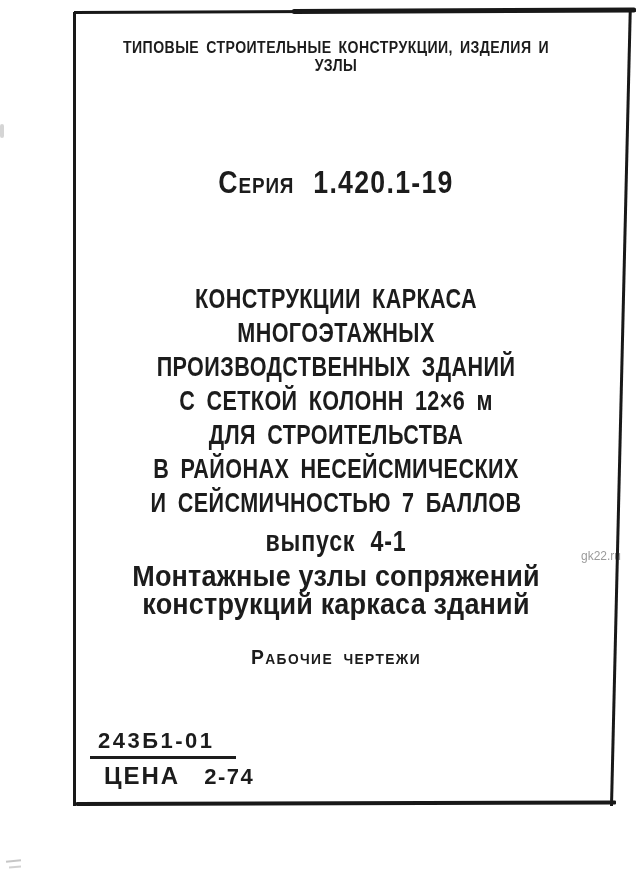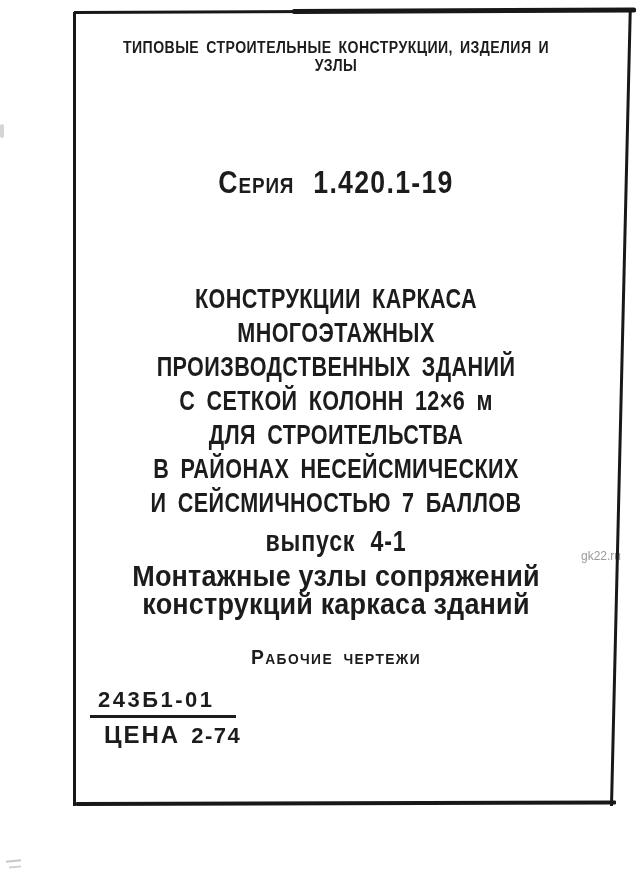--- a/index.html
+++ b/index.html
@@ -31,25 +31,25 @@
   .header-line{top:39px;font-size:16px;letter-spacing:.5px;word-spacing:3px;transform:scaleX(.88);}
   .series-line{top:165px;font-size:31px;letter-spacing:1px;transform:scaleX(.86);}
   .series-label{font-variant:small-caps;}
   .series-number{margin-left:22px;letter-spacing:1.5px;}
   .main-title{top:282px;font-size:27px;line-height:34px;letter-spacing:.5px;word-spacing:6px;transform:scaleX(.80);}
   .issue-line{top:525px;font-size:29px;letter-spacing:1px;word-spacing:10px;transform:scaleX(.80);}
   .subtitle{top:562px;font-size:30px;line-height:28px;letter-spacing:.2px;transform:scaleX(.90);}
   .doctype-line{top:645px;font-size:21px;font-variant:small-caps;letter-spacing:1.5px;word-spacing:4px;transform:scaleX(.92);}
 
   
-  .catalog{position:absolute;left:90px;top:687px;font-weight:bold;}
+  .catalog{position:absolute;left:90px;top:728px;font-weight:bold;}
   .cat-number{display:inline-block;min-width:134px;font-size:22px;letter-spacing:2.5px;padding:0 4px 2px 8px;border-bottom:3px solid #1c1c1c;}
   .price-line{margin-top:3px;padding-left:14px;white-space:nowrap;}
   .price-label{font-size:24px;text-transform:uppercase;letter-spacing:2px;}
-  .price-value{font-size:22px;letter-spacing:1.5px;margin-left:11px;}
+  .price-value{font-size:22px;letter-spacing:1.5px;margin-left:24px;}
 
   
   .watermark{position:absolute;left:581px;top:549px;font-size:12px;color:#9b9b9b;font-weight:normal;letter-spacing:0;}
 </style>
 </head>
 <body>
 
 <div class="page">
 
   <span class="watermark">gk22.ru</span>

